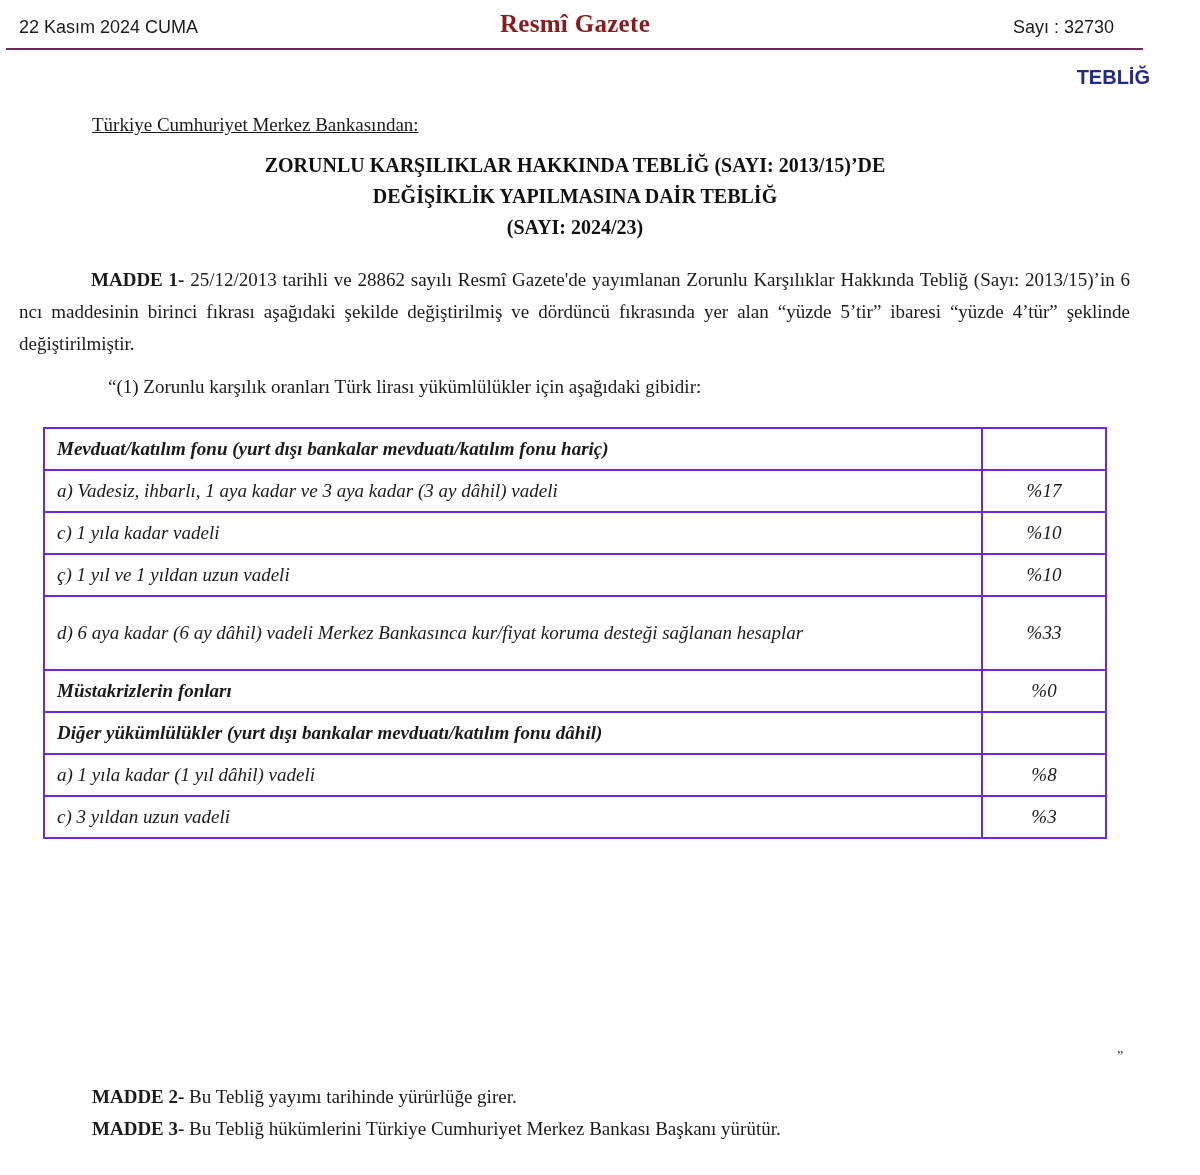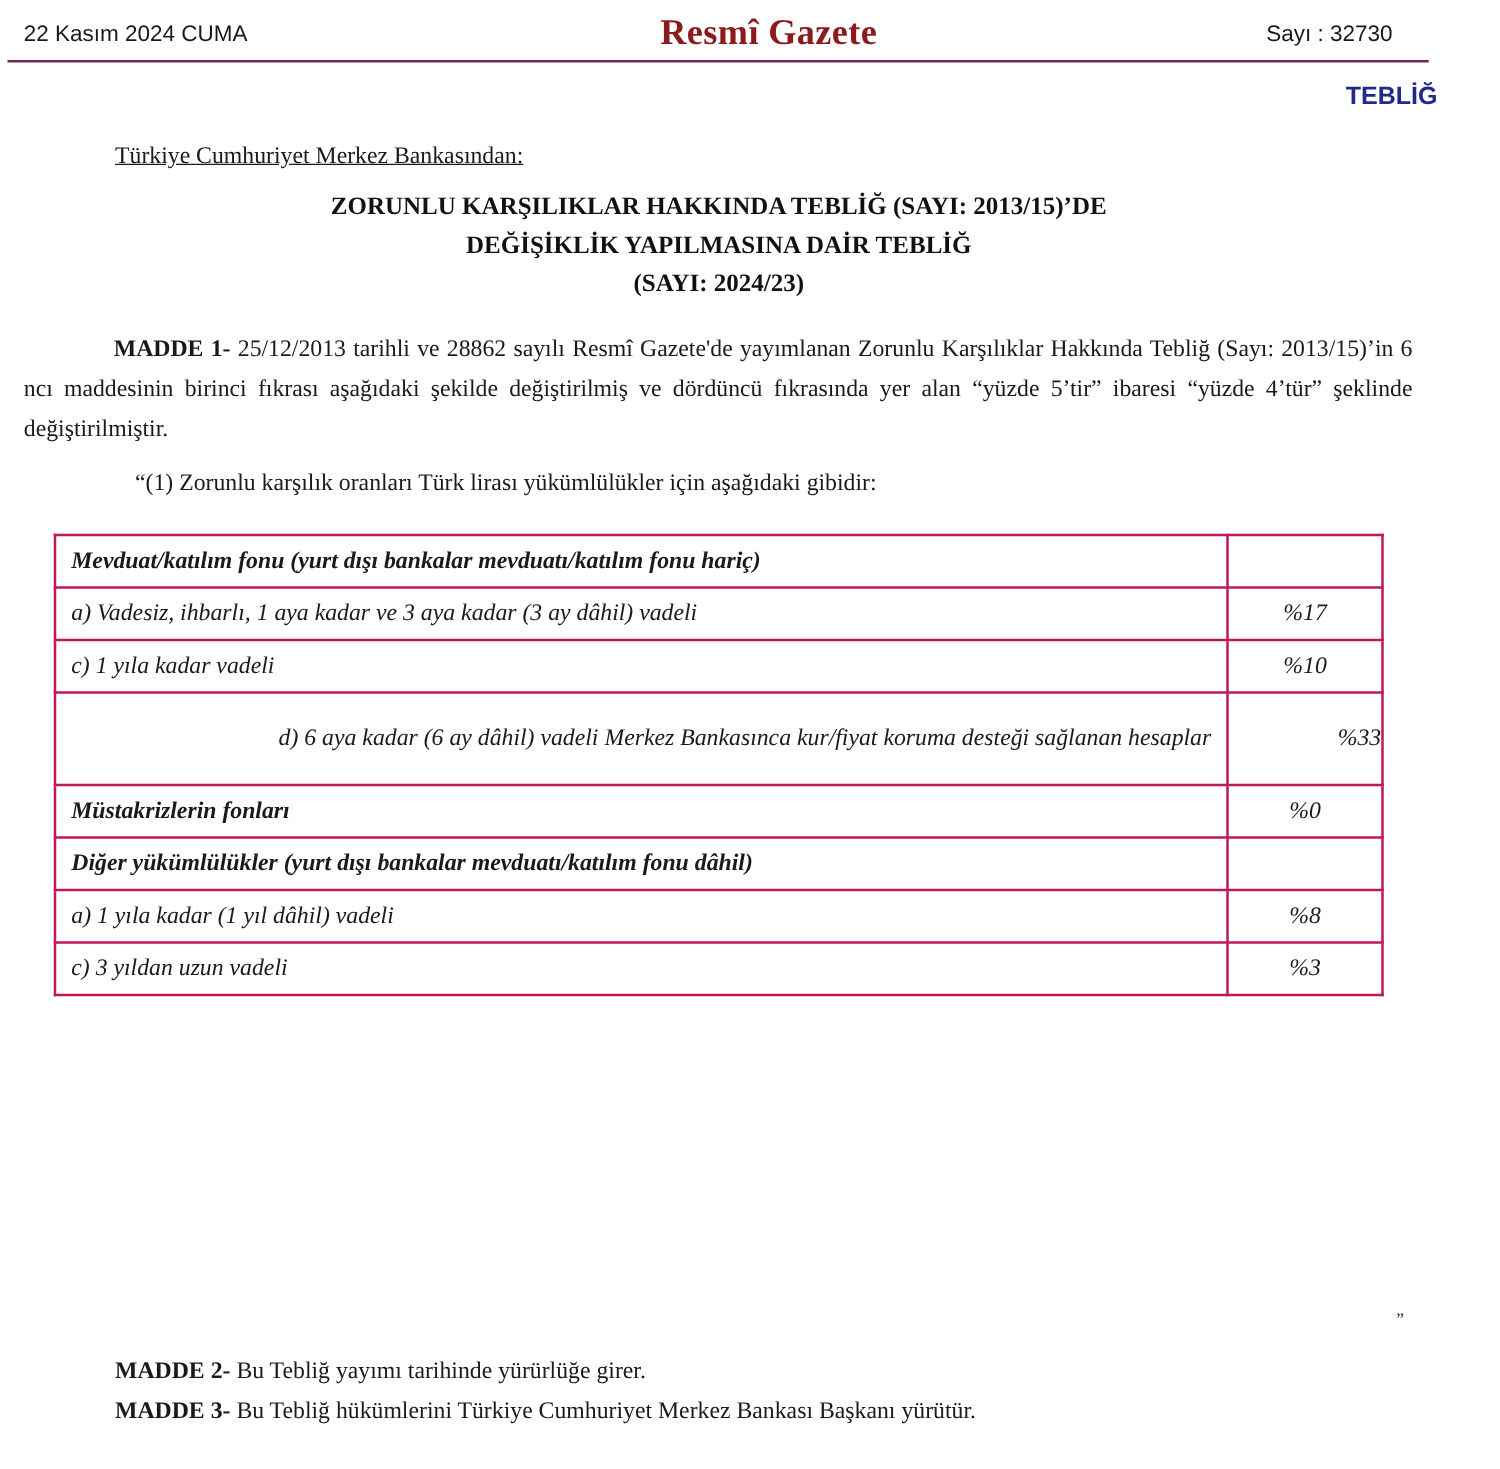--- a/index.html
+++ b/index.html
@@ -1,37 +1,37 @@
 <!DOCTYPE html>
 <html><head>
 <meta charset="utf-8">
 <style>
   html, body { margin: 0; padding: 0; background: #ffffff; }
   body { width: 1200px; height: 1175px; position: relative; overflow: hidden; color: #111; }
   .header { position: absolute; left: 0; top: 0; width: 1200px; height: 50px; }
   .hdr-date { position: absolute; left: 19px; top: 17px; font-family: "Liberation Sans", sans-serif; font-size: 18px; color: #1a1a1a; }
-  .hdr-title { position: absolute; left: 0; width: 1150px; top: 10px; text-align: center; font-family: "Liberation Serif", serif; font-weight: bold; font-size: 29px; color: #8b1a1a; letter-spacing: 0.3px; margin-left: 40px; }
+  .hdr-title { position: absolute; left: 0; width: 1150px; top: 10px; text-align: center; font-family: "Liberation Serif", serif; font-weight: bold; font-size: 25px; color: #8b1a1a; letter-spacing: 0.3px; }
   .hdr-issue { position: absolute; left: 1013px; top: 17px; font-family: "Liberation Sans", sans-serif; font-size: 18px; color: #1a1a1a; text-align: center; }
   .hdr-rule { position: absolute; left: 6px; top: 48px; width: 1137px; height: 2px; background: #6b2a5e; }
   .section { position: absolute; left: 0; width: 1150px; top: 66px; text-align: right; font-family: "Liberation Sans", sans-serif; font-weight: bold; font-size: 20px; color: #1f2a8a; }
 
   .serif { font-family: "Liberation Serif", serif; }
   .issuer { position: absolute; left: 92px; top: 114px; font-size: 19px; text-decoration: underline; color: #1a1a1a; }
   .doc-title { position: absolute; left: 0; width: 1150px; top: 150px; text-align: center; font-size: 20px; font-weight: bold; line-height: 31px; color: #111; }
 
   .para { position: absolute; left: 19px; width: 1111px; top: 264px; font-size: 19px; line-height: 32px; text-align: justify; color: #1a1a1a; }
   .para b { font-weight: bold; margin-top: 36px; }
   .indent { display: inline-block; width: 72px; }
   .quote-intro { position: absolute; left: 108px; top: 376px; font-size: 19px; color: #1a1a1a; }
 
   table.rates { position: absolute; left: 43px; top: 427px; width: 1064px; border-collapse: collapse; font-family: "Liberation Serif", serif; font-size: 19px; color: #1a1a1a; }
-  table.rates td { border: 2px solid #be185d; padding: 0 12px; vertical-align: middle; font-style: italic; }
+  table.rates td { border: 2px solid #6d28d9; padding: 0 12px; vertical-align: middle; font-style: italic; }
   table.rates td.val { width: 122px; text-align: center; padding: 0; }
   table.rates tr.h1 td { height: 40px; }
-  table.rates tr.h2 td { height: 72px; line-height: 30px; text-align: right; }
+  table.rates tr.h2 td { height: 72px; line-height: 30px; }
   .it { font-style: italic; font-weight: bold; }
 
   .closing-quote { position: absolute; left: 1117px; top: 1049px; font-family: "Liberation Serif", serif; font-size: 14px; color: #333; }
   .art { position: absolute; left: 92px; font-size: 19px; color: #1a1a1a; }
   .art2 { top: 1086px; }
   .art3 { top: 1118px; }
 </style>
 </head>
 <body>
 
@@ -63,20 +63,24 @@
         <td class="val"></td>
       </tr>
       <tr class="h1">
         <td>a) Vadesiz, ihbarlı, 1 aya kadar ve 3 aya kadar (3 ay dâhil) vadeli</td>
         <td class="val">%17</td>
       </tr>
       <tr class="h1">
         <td>c) 1 yıla kadar vadeli</td>
         <td class="val">%10</td>
       </tr>
+      <tr class="h1">
+        <td>ç) 1 yıl ve 1 yıldan uzun vadeli</td>
+        <td class="val">%10</td>
+      </tr>
       <tr class="h2">
         <td>d) 6 aya kadar (6 ay dâhil) vadeli Merkez Bankasınca kur/fiyat koruma desteği sağlanan hesaplar</td>
         <td class="val">%33</td>
       </tr>
       <tr class="h1">
         <td class="it">Müstakrizlerin fonları</td>
         <td class="val">%0</td>
       </tr>
       <tr class="h1">
         <td class="it">Diğer yükümlülükler (yurt dışı bankalar mevduatı/katılım fonu dâhil)</td>

